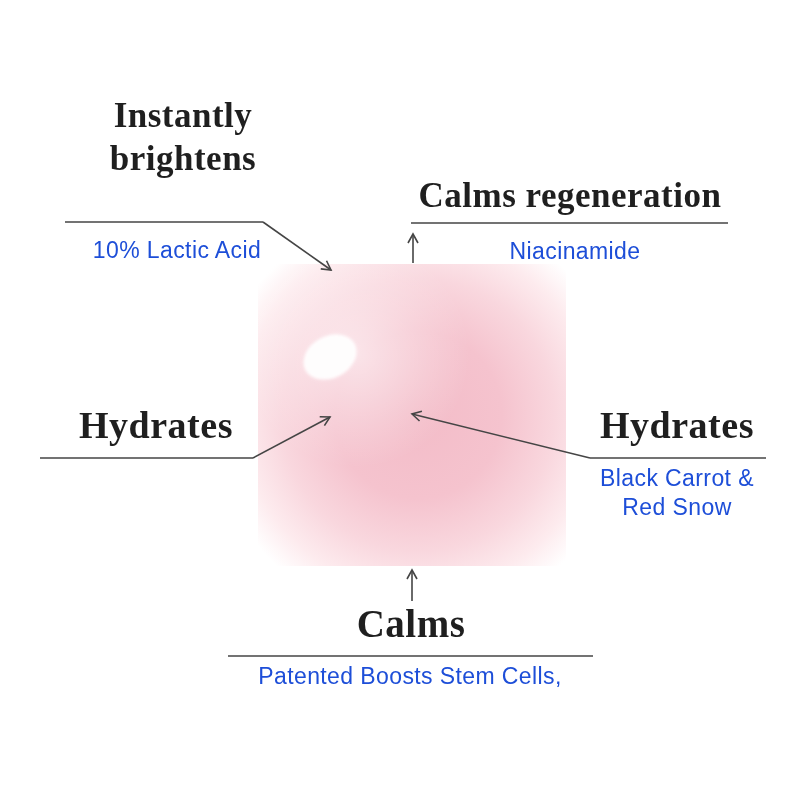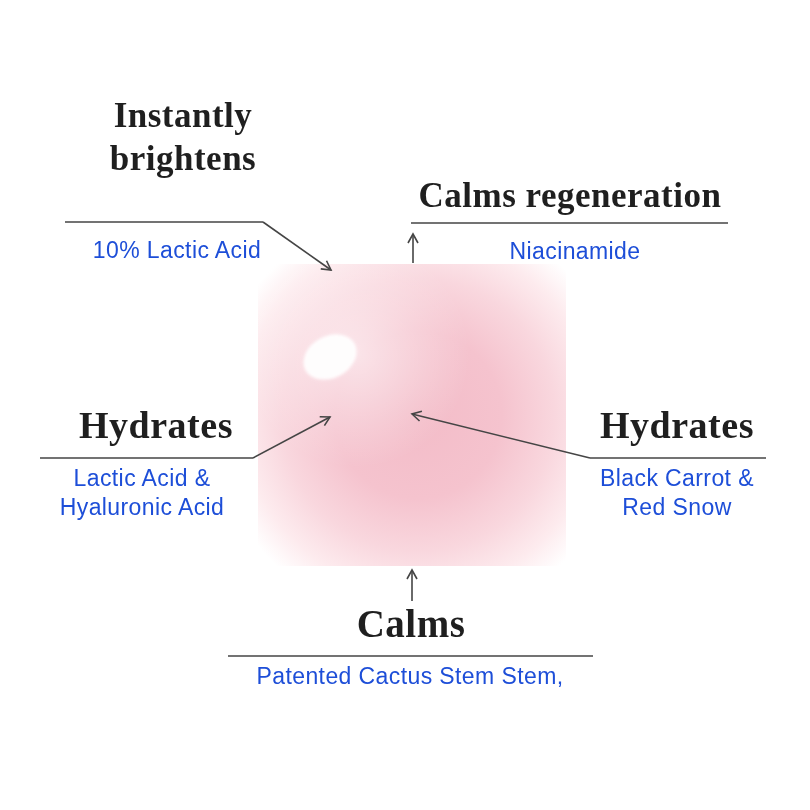--- a/index.html
+++ b/index.html
@@ -111,33 +111,29 @@
   <div class="block title t2">
     <div>Calms regeneration</div>
   </div>
   <div class="block sub s2">
     <div>Niacinamide</div>
   </div>
 
   <div class="block title t3">
     <div>Hydrates</div>
   </div>
-  <div class="block sub s3">
-    <div>Lactic Acid &amp;</div>
-    <div>Hyaluronic Acid</div>
-  </div>
 
   <div class="block title t4">
     <div>Hydrates</div>
   </div>
   <div class="block title t5">
     <div>Calms</div>
   </div>
 
   <div class="block sub s4">
     <div>Black Carrot &amp;</div>
     <div>Red Snow</div>
   </div>
   <div class="block sub s5">
-    <div>Patented Cactus Stem Stem,</div>
+    <div>Patented Boosts Stem Cells,</div>
   </div>
 
 </div>
 
 </body></html>

